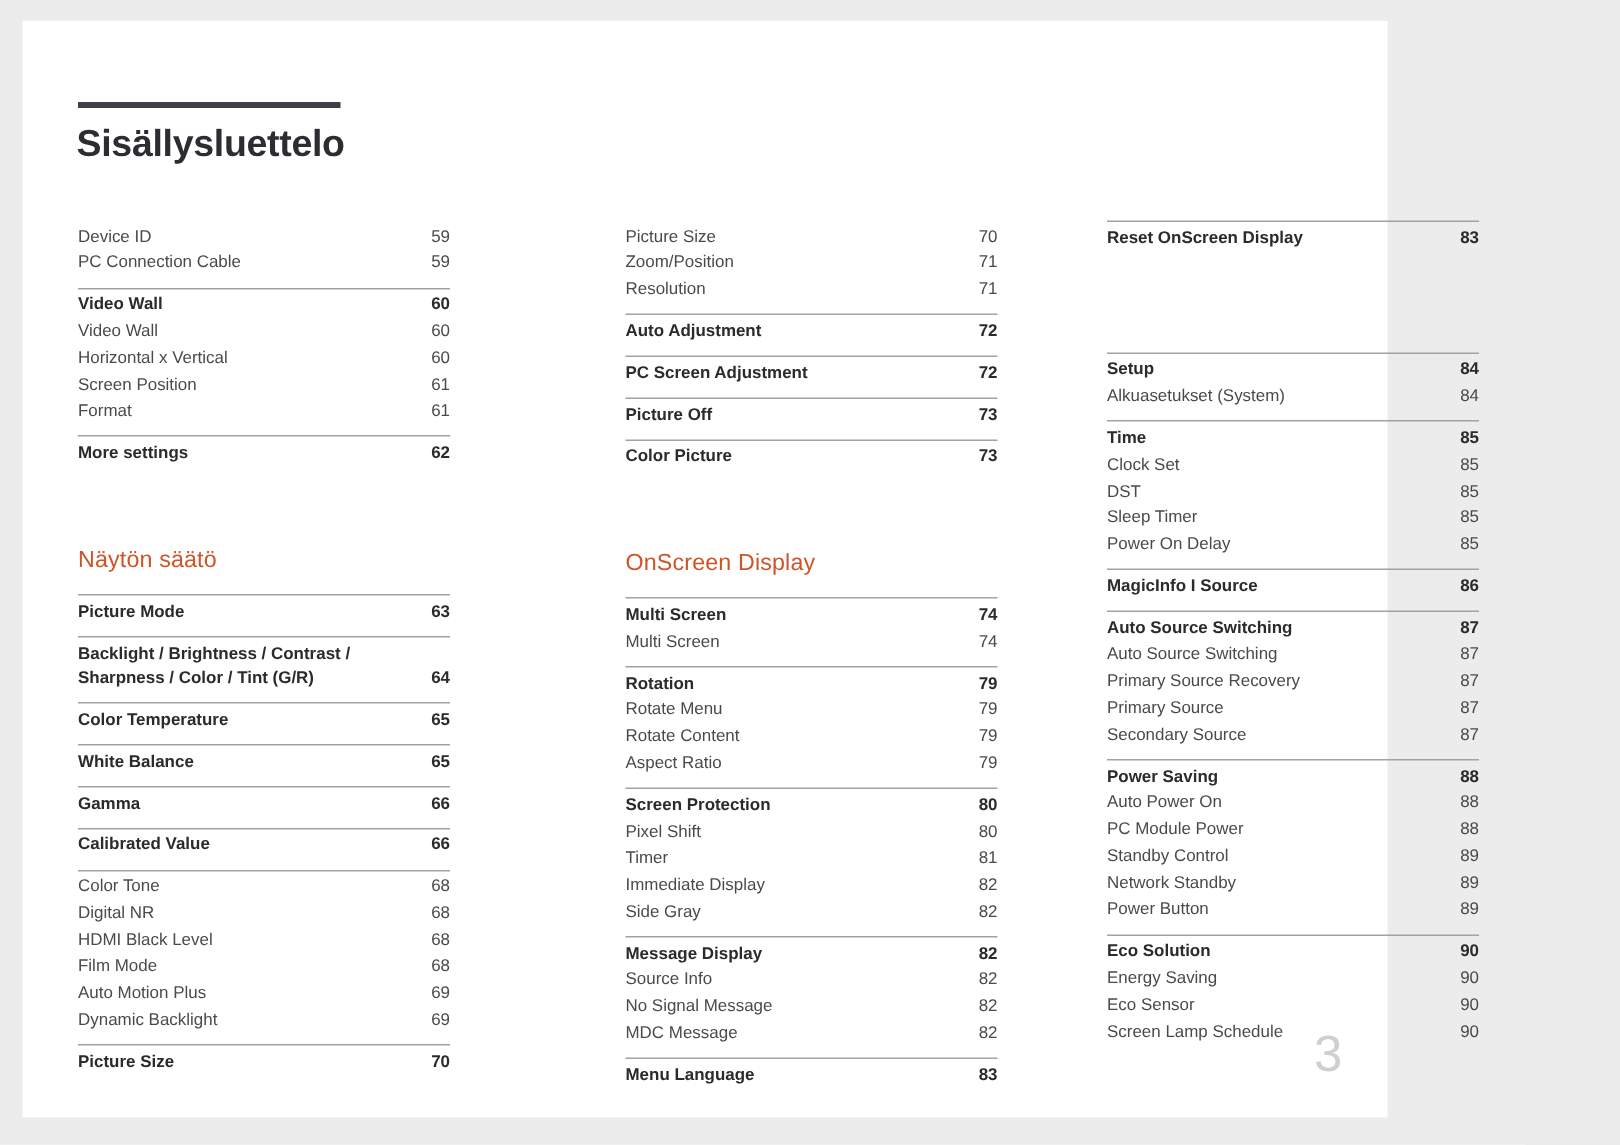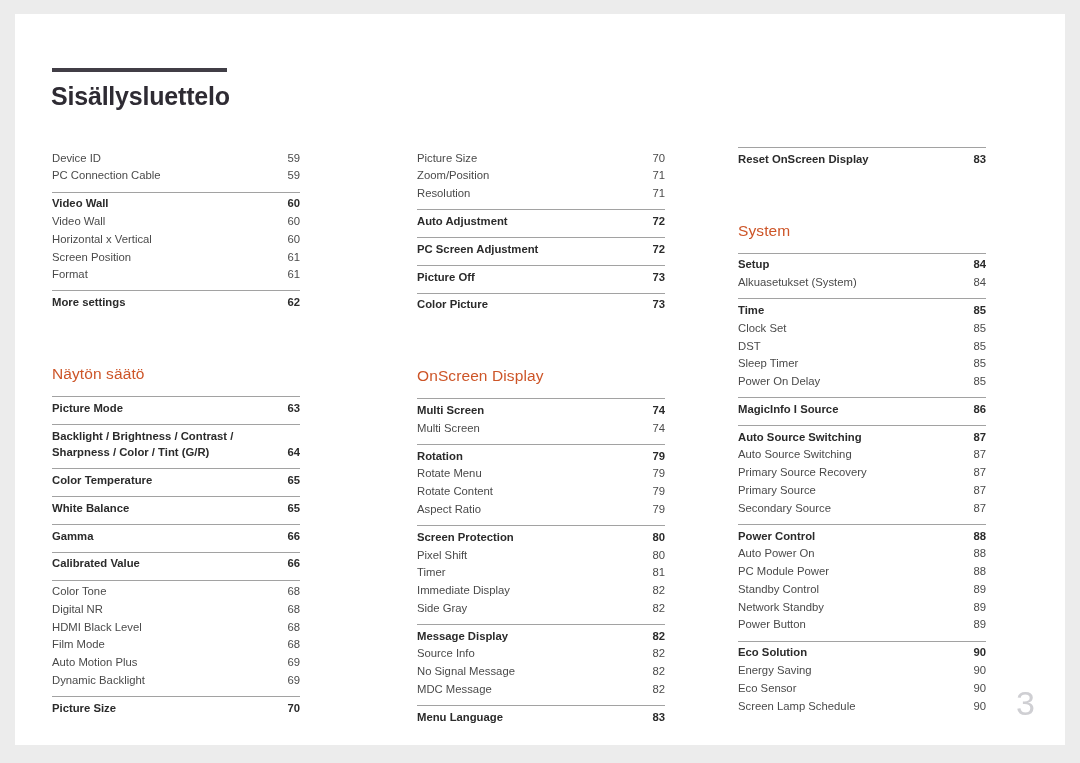--- a/index.html
+++ b/index.html
@@ -10,21 +10,21 @@
   body {
     width: 1080px;
     height: 763px;
     overflow: hidden;
     font-family: "Liberation Sans", sans-serif;
   }
   .page {
     position: absolute;
     left: 15px;
     top: 14px;
-    width: 1050px;
+    width: 910px;
     height: 731px;
     background: #ffffff;
   }
   .title-rule {
     position: absolute;
     left: 37px;
     top: 54px;
     width: 175px;
     height: 4px;
     background: #413e46;
@@ -363,21 +363,20 @@
       </div>
       <div class="col col-3">
         <div class="group">
           <div class="row bold">
             <span class="label">Reset OnScreen Display</span>
             <span class="page-no">83</span>
           </div>
         </div>
         <div class="spacer-plain"></div>
         <div class="spacer-before-head"></div>
-        <div class="section-head">System</div>
         <div class="spacer-after-head"></div>
         <div class="group">
           <div class="row bold">
             <span class="label">Setup</span>
             <span class="page-no">84</span>
           </div>
           <div class="row">
             <span class="label">Alkuasetukset (System)</span>
             <span class="page-no">84</span>
           </div>
@@ -431,21 +430,21 @@
             <span class="page-no">87</span>
           </div>
           <div class="row">
             <span class="label">Secondary Source</span>
             <span class="page-no">87</span>
           </div>
         </div>
         <div class="spacer-plain"></div>
         <div class="group">
           <div class="row bold">
-            <span class="label">Power Control</span>
+            <span class="label">Power Saving</span>
             <span class="page-no">88</span>
           </div>
           <div class="row">
             <span class="label">Auto Power On</span>
             <span class="page-no">88</span>
           </div>
           <div class="row">
             <span class="label">PC Module Power</span>
             <span class="page-no">88</span>
           </div>

